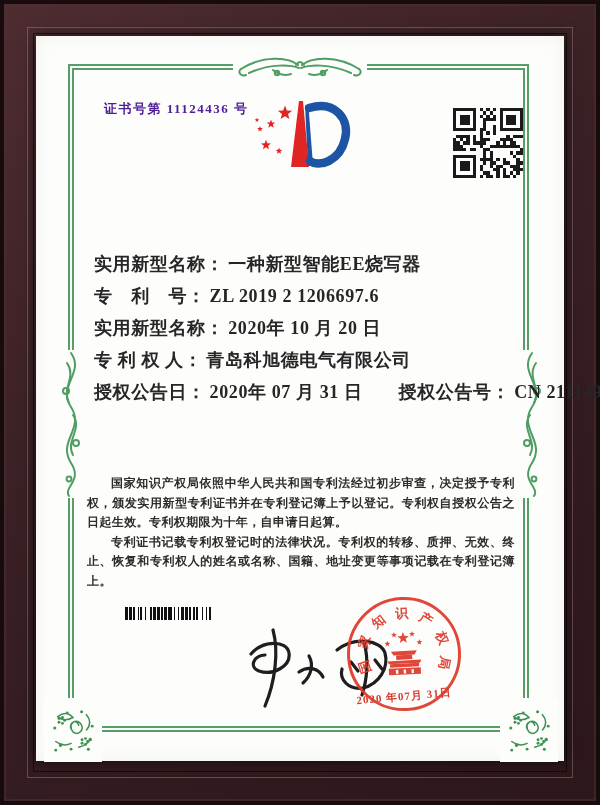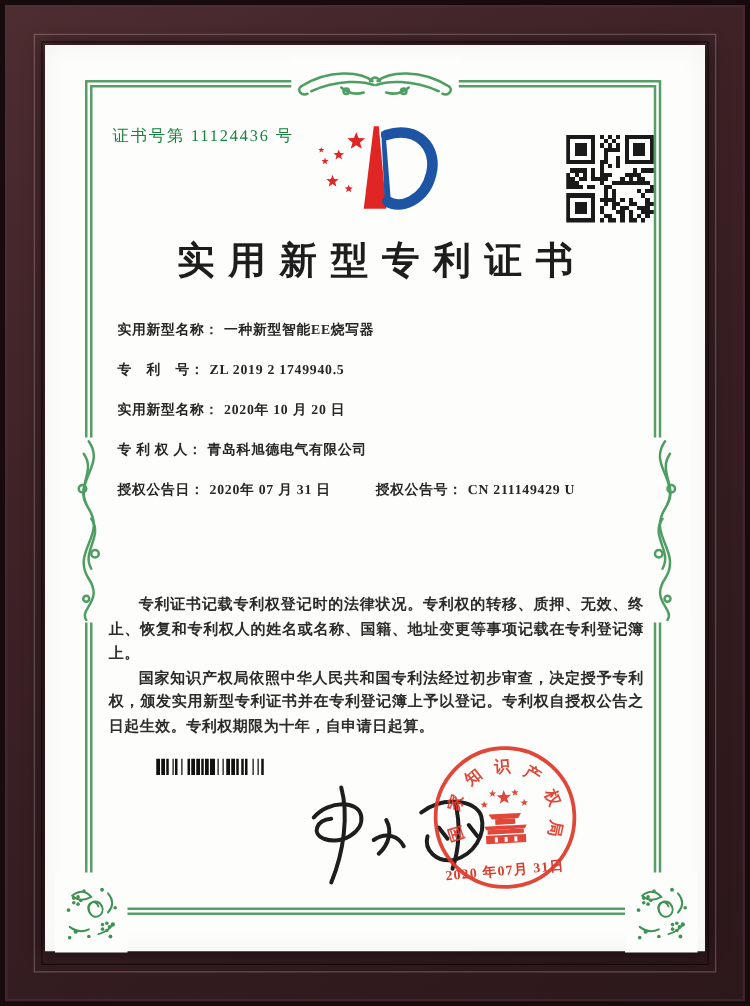--- a/index.html
+++ b/index.html
@@ -23,33 +23,33 @@
   .gborder{position:absolute;left:32px;top:28px;width:461px;height:668px;
     border:2px solid #579d68;z-index:1;}
   .gborder::after{content:"";position:absolute;inset:2px;border:2px solid #579d68;}
 
   .mask{position:absolute;background:#fdfdfb;z-index:2;display:flex;
     align-items:center;justify-content:center;}
   .orn-svg{display:block;}
 
   .content{position:absolute;inset:0;z-index:3;}
 
-  .cert-no{position:absolute;left:54px;top:64px;font-size:13px;letter-spacing:1.5px;
-    color:#15803d;font-weight:400;}
+  .cert-no{position:absolute;left:68px;top:64px;font-size:13px;letter-spacing:1.5px;
+    color:#4c1d95;font-weight:700;}
 
   .logo-wrap{position:absolute;left:216px;top:58px;width:100px;height:90px;}
 
   .qr-wrap{position:absolute;left:417px;top:72px;width:70px;height:70px;}
 
   .title{position:absolute;left:0;top:152px;width:100%;text-align:center;
     font-size:30px;font-weight:700;color:#1d1d1d;letter-spacing:11px;text-indent:11px;}
 
   .fields{position:absolute;left:58px;top:219px;width:420px;display:flex;
     flex-direction:column;gap:13px;}
-  .frow{line-height:19px;font-size:11px;color:#262626;font-weight:700;
+  .frow{line-height:19px;font-size:18px;color:#262626;font-weight:700;
     letter-spacing:.6px;white-space:nowrap;}
   .frow .lab{color:#262626;}
   .frow .val{margin-left:4px;}
   .grant-gap{display:inline-block;width:36px;}
 
   .body-text{position:absolute;left:51px;top:438px;width:428px;color:#2c2c2c;}
   .body-text p{margin:0;font-size:12px;line-height:19.5px;text-indent:2em;
     text-align:justify;font-weight:600;letter-spacing:.4px;}
 
   .barcode{position:absolute;left:89px;top:571px;width:118px;height:13px;
@@ -343,43 +343,42 @@
             <rect x="2" y="2" width="3" height="3" fill="#1a1a1a"></rect>
             <rect x="14" y="0" width="7" height="7" fill="#1a1a1a"></rect>
             <rect x="15" y="1" width="5" height="5" fill="#fff"></rect>
             <rect x="16" y="2" width="3" height="3" fill="#1a1a1a"></rect>
             <rect x="0" y="14" width="7" height="7" fill="#1a1a1a"></rect>
             <rect x="1" y="15" width="5" height="5" fill="#fff"></rect>
             <rect x="2" y="16" width="3" height="3" fill="#1a1a1a"></rect>
           </svg>
       </div>
 
-      <div class="title">实用新型专利证书</div>
 
       <div class="fields">
         <div class="frow">
           <span class="lab">实用新型名称：</span><span class="val">一种新型智能EE烧写器</span>
         </div>
         <div class="frow">
-          <span class="lab">专　利　号：</span><span class="val">ZL 2019 2 1749940.5</span>
+          <span class="lab">专　利　号：</span><span class="val">ZL 2019 2 1206697.6</span>
         </div>
         <div class="frow">
           <span class="lab">实用新型名称：</span><span class="val">2020年 10 月 20 日</span>
         </div>
         <div class="frow">
           <span class="lab">专 利 权 人：</span><span class="val">青岛科旭德电气有限公司</span>
         </div>
         <div class="frow">
           <span class="lab">授权公告日：</span><span class="val">2020年 07 月 31 日</span><span class="grant-gap"></span><span class="lab">授权公告号：</span><span class="val">CN 211149429 U</span>
         </div>
       </div>
 
       <div class="body-text">
+        <p>国家知识产权局依照中华人民共和国专利法经过初步审查，决定授予专利权，颁发实用新型专利证书并在专利登记簿上予以登记。专利权自授权公告之日起生效。专利权期限为十年，自申请日起算。</p>
         <p>专利证书记载专利权登记时的法律状况。专利权的转移、质押、无效、终止、恢复和专利权人的姓名或名称、国籍、地址变更等事项记载在专利登记簿上。</p>
-        <p>国家知识产权局依照中华人民共和国专利法经过初步审查，决定授予专利权，颁发实用新型专利证书并在专利登记簿上予以登记。专利权自授权公告之日起生效。专利权期限为十年，自申请日起算。</p>
       </div>
 
       <div class="barcode" id="barcode">
           <div style="width: 2.8px; background: rgb(17, 17, 17);"></div>
           <div style="width: 1.4px; background: transparent;"></div>
           <div style="width: 2.8px; background: rgb(17, 17, 17);"></div>
           <div style="width: 1.4px; background: transparent;"></div>
           <div style="width: 1.4px; background: rgb(17, 17, 17);"></div>
           <div style="width: 2.8px; background: transparent;"></div>
           <div style="width: 1.4px; background: rgb(17, 17, 17);"></div>

